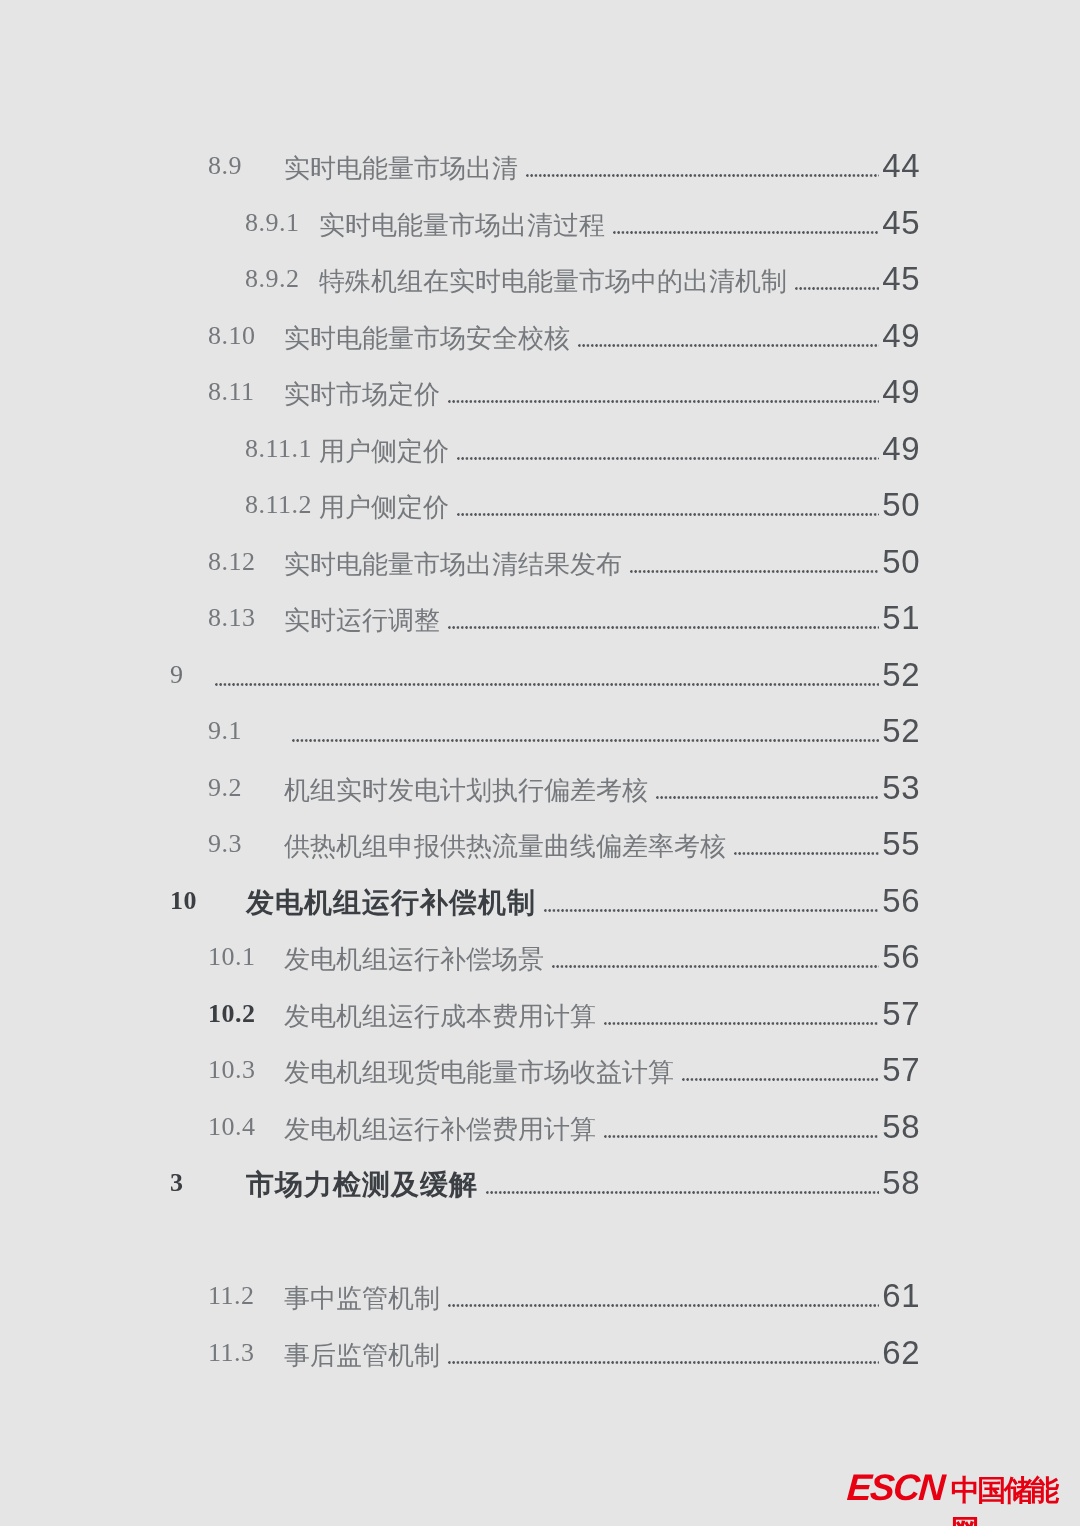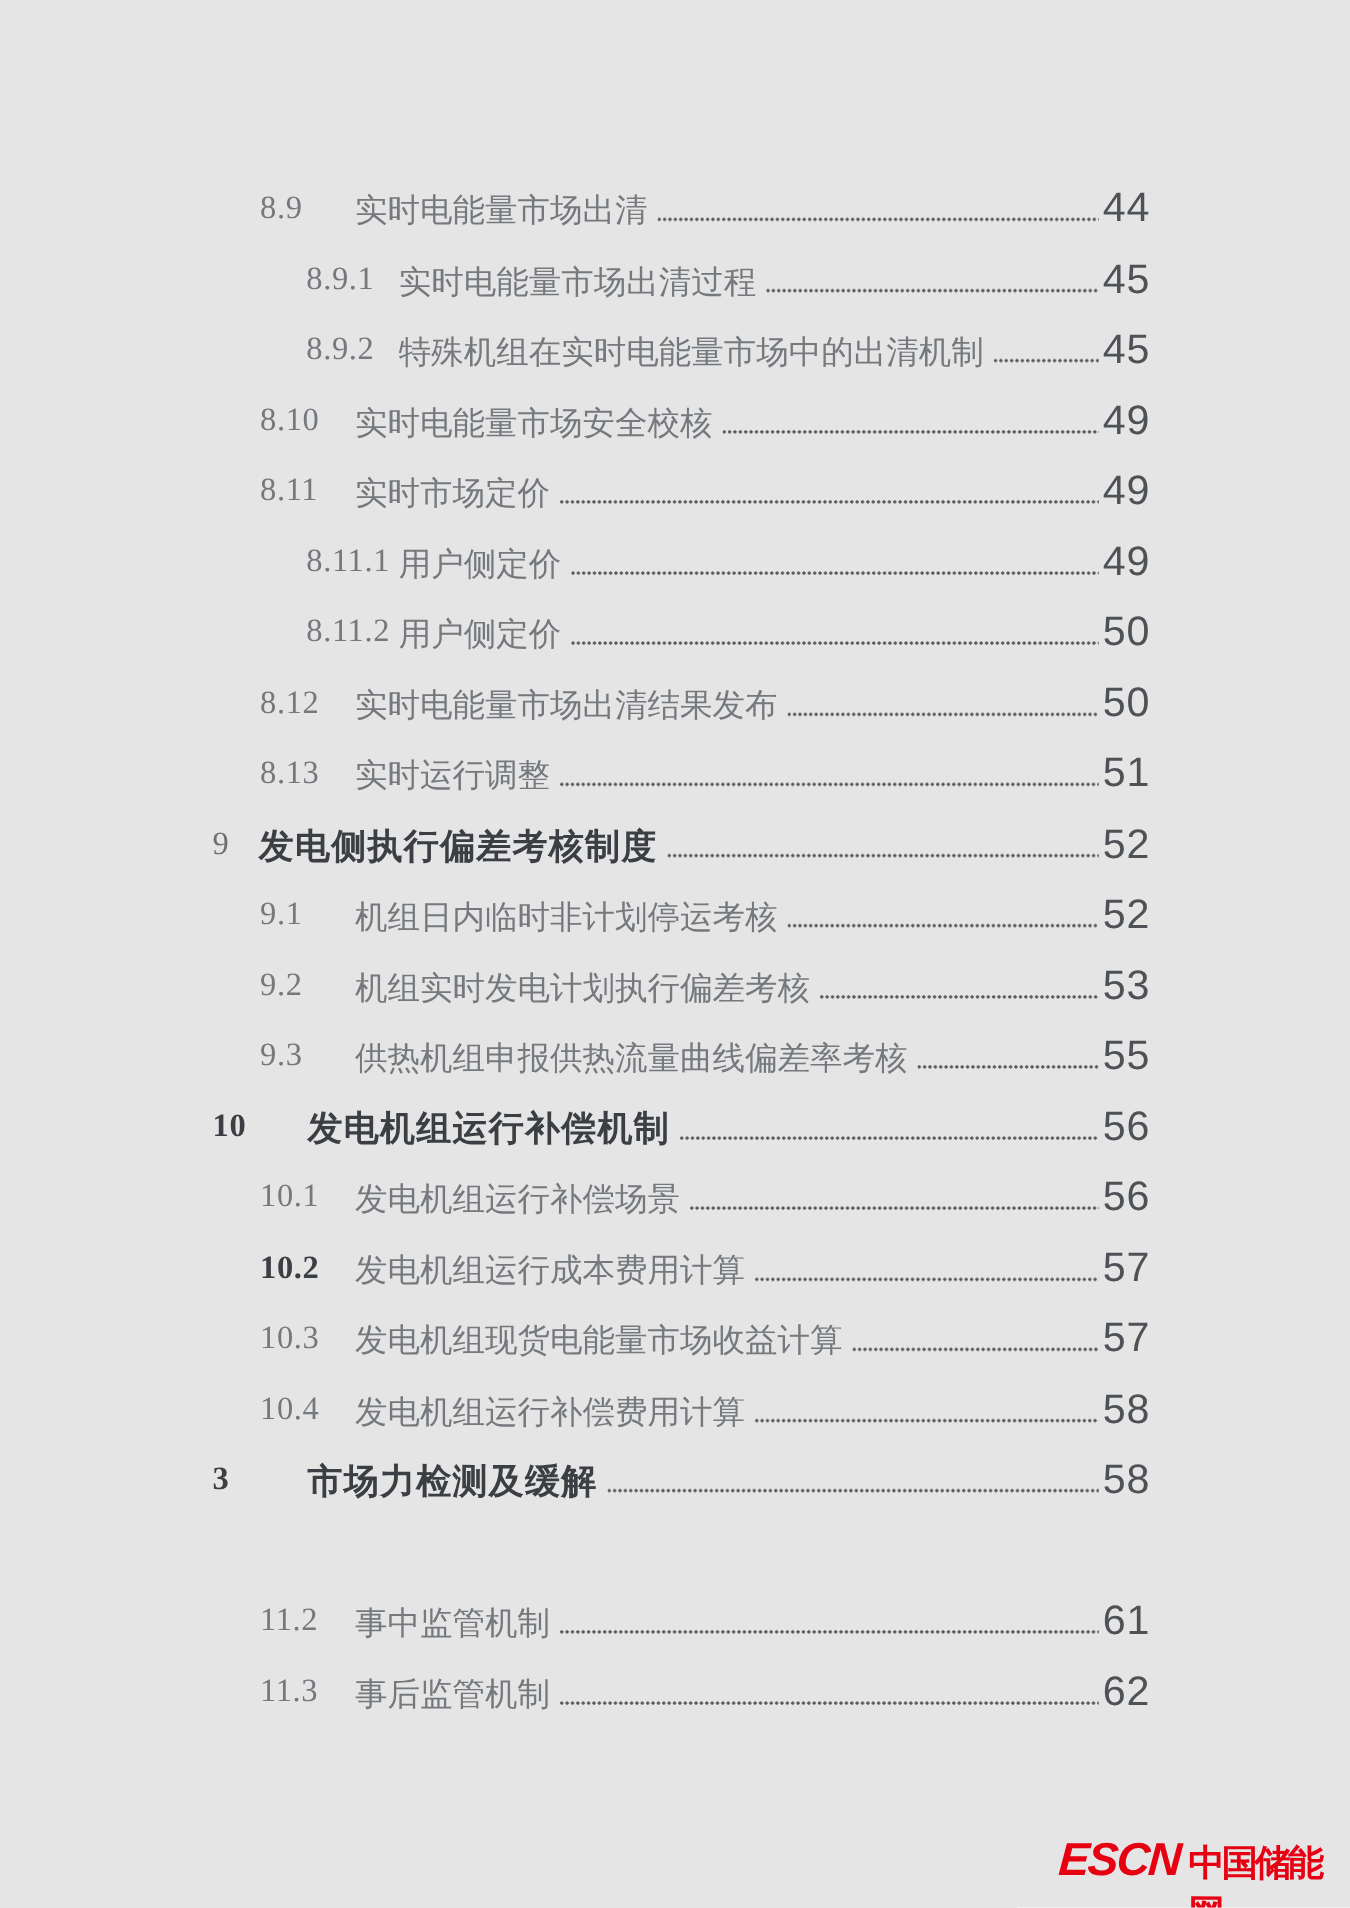--- a/index.html
+++ b/index.html
@@ -157,28 +157,26 @@
 
     <div class="row lvl2" style="top:600px">
       <span class="num">8.13</span>
       <span class="title">实时运行调整</span>
       <span class="leader"></span>
       <span class="pagenum">51</span>
     </div>
 
     <div class="row lvl1 first" style="top:657px">
       <span class="num">9</span>
-      <span class="title">发电侧执行偏差考核制度</span>
       <span class="leader"></span>
       <span class="pagenum">52</span>
     </div>
 
     <div class="row lvl2" style="top:713px">
       <span class="num">9.1</span>
-      <span class="title">机组日内临时非计划停运考核</span>
       <span class="leader"></span>
       <span class="pagenum">52</span>
     </div>
 
     <div class="row lvl2" style="top:770px">
       <span class="num">9.2</span>
       <span class="title">机组实时发电计划执行偏差考核</span>
       <span class="leader"></span>
       <span class="pagenum">53</span>
     </div>

